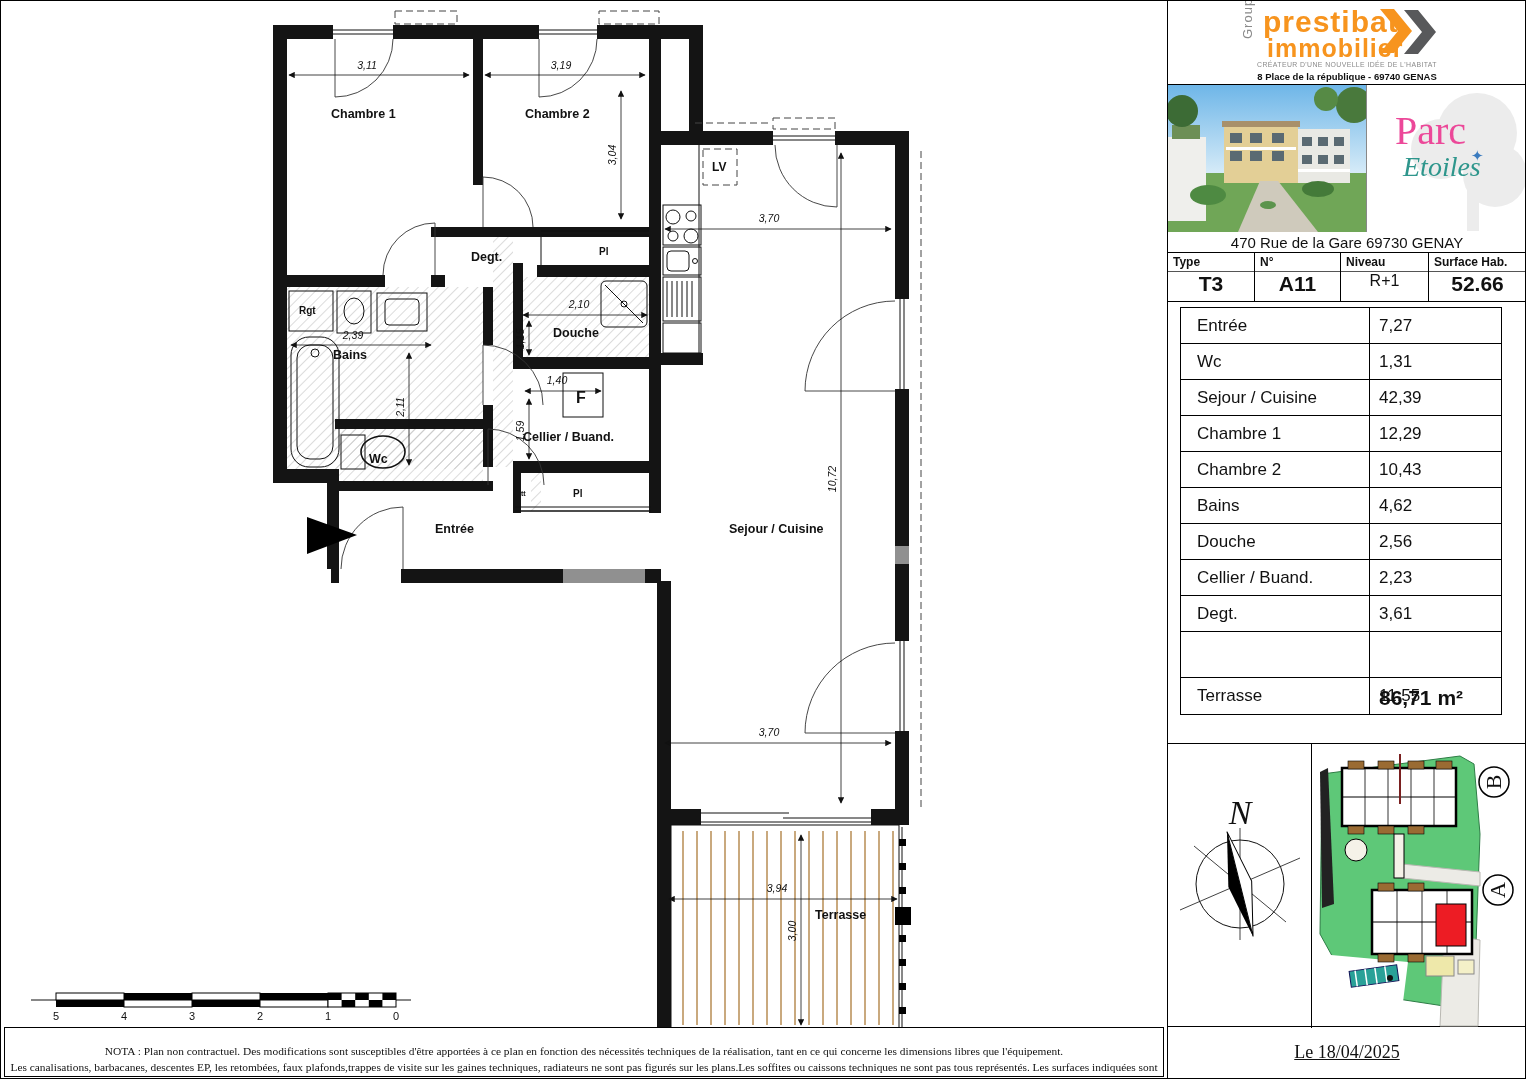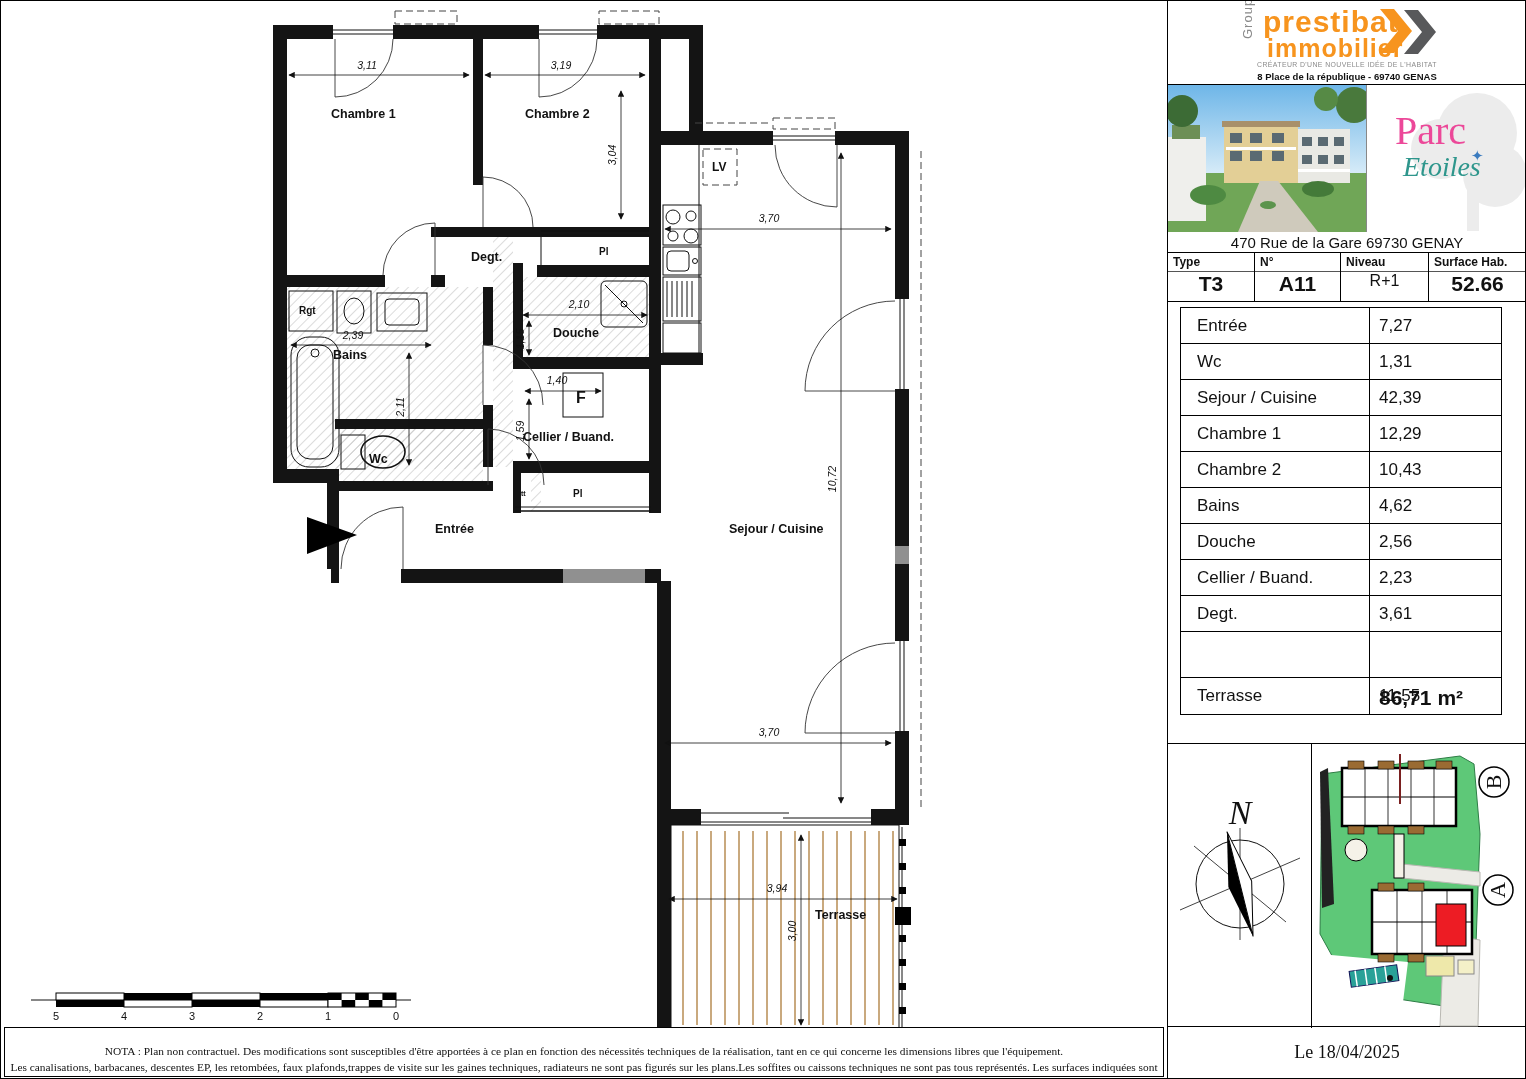--- a/index.html
+++ b/index.html
@@ -32,21 +32,21 @@
   .rrow{position:relative;width:100%;height:36px;border-bottom:1px solid #000;box-sizing:border-box;}
   .rrow:last-child{border-bottom:none;}
   .rrow.total{height:46px;}
   .rlabel{position:absolute;left:16px;top:50%;transform:translateY(-50%);font-size:17px;color:#111;}
   .rdiv{position:absolute;left:188px;top:0;height:100%;border-left:1px solid #000;}
   .rval{position:absolute;left:198px;top:50%;transform:translateY(-50%);font-size:17px;color:#111;}
   .rval.big{font-size:21px;font-weight:bold;margin-top:43px;}
   #bottom-sec{top:742px;height:284px;border-top:1px solid #000;border-bottom:1px solid #000;}
   #compass-panel{position:absolute;left:0;top:0;width:144px;height:284px;border-right:1px solid #000;box-sizing:border-box;}
   #site-panel{position:absolute;left:144px;top:0;width:215px;height:284px;}
-  #date-sec{top:1026px;height:52px;text-align:center;font-family:"Liberation Serif",serif;font-size:18px;line-height:50px;color:#111;}
+  #date-sec{top:1026px;height:52px;text-align:center;font-family:"Liberation Serif",serif;font-size:18px;line-height:50px;color:#111;text-decoration:underline;}
   
   #plan-svg{left:0;top:0;}
   .wall{fill:#141414;}
   .gwall{fill:#909090;}
   .thin{stroke:#111;stroke-width:1;fill:none;}
   .thin2{stroke:#111;stroke-width:1.6;fill:none;}
   .dimline{stroke:#111;stroke-width:.8;fill:none;marker-start:url(#ar);marker-end:url(#ar);}
   .dimtxt{font:italic 10.5px "Liberation Sans",sans-serif;fill:#111;}
   .rm{font:bold 12.5px "Liberation Sans",sans-serif;fill:#111;}
   .fx{font:bold 10px "Liberation Sans",sans-serif;fill:#111;}

